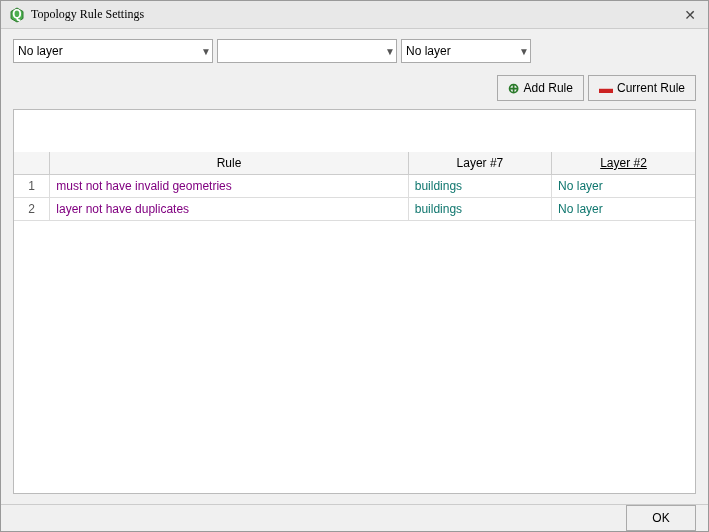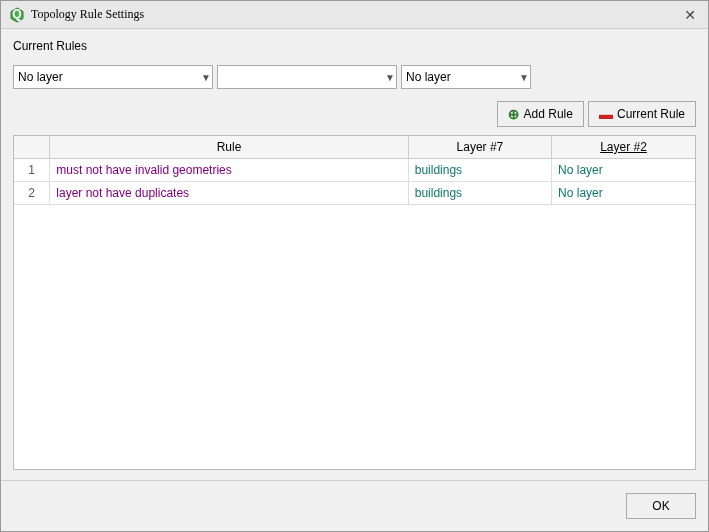--- a/index.html
+++ b/index.html
@@ -169,20 +169,21 @@
     .table-container {
       flex: 1;
       border: 1px solid #bbb;
       background: white;
       overflow: auto;
     }
 
     table {
       width: 100%;
       border-collapse: collapse;
+      margin-top: 42px;
     }
 
     thead tr {
       background: #f5f5f5;
       border-bottom: 1px solid #ccc;
     }
 
     thead th {
       padding: 4px 6px;
       text-align: center;
@@ -222,21 +223,21 @@
       text-align: center;
       color: #555;
       width: 20px;
     }
 
     tbody td.rule-text {
       color: #800080;
     }
 
     .dialog-footer {
-      padding: 12px 12px;
+      padding: 0 12px;
       display: flex;
       justify-content: flex-end;
       gap: 6px;
       border-top: 1px solid #ccc;
       background: #f0f0f0;
     }
 
     .footer-btn {
       height: 26px;
       min-width: 70px;
@@ -257,21 +258,20 @@
       <svg class="title-icon" viewBox="0 0 16 16" xmlns="http://www.w3.org/2000/svg">
         <polygon points="8,1 14,4.5 14,11.5 8,15 2,11.5 2,4.5" fill="#4CAF50" stroke="#2d7a2d" stroke-width="1"></polygon>
         <text x="8" y="11" text-anchor="middle" font-size="8" fill="white" font-weight="bold">Q</text>
       </svg>
       <span class="title-text">Topology Rule Settings</span>
     </div>
     <button class="close-btn">✕</button>
   </div>
 
   <div class="dialog-body">
-    <div class="section-label">Current Rules</div>
 
     <div class="controls-row">
       <div class="dropdown-wrapper">
         <select class="dropdown-wide">
           <option>No layer</option>
         </select>
         <span class="arrow">▼</span>
       </div>
 
       <div class="dropdown-wrapper">

